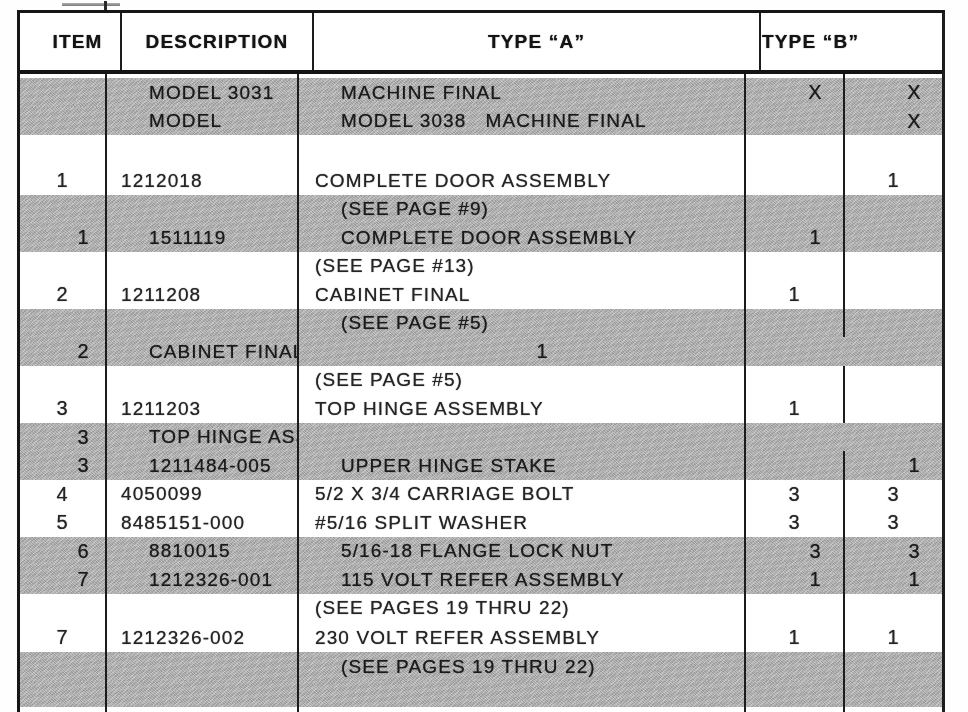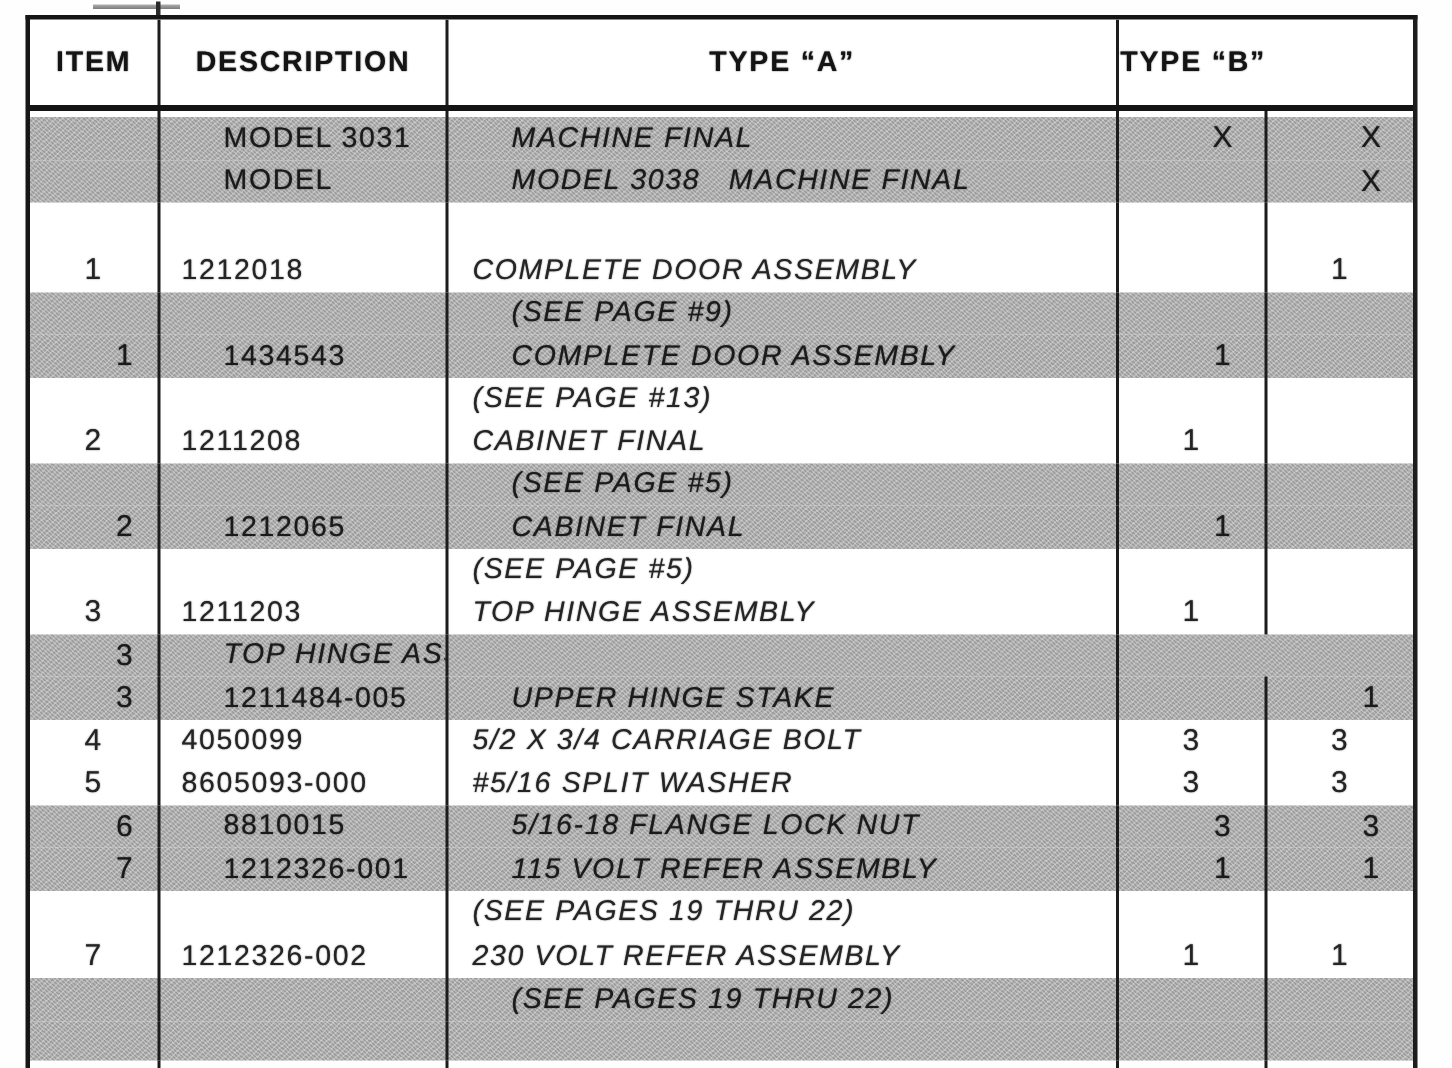--- a/index.html
+++ b/index.html
@@ -37,20 +37,21 @@
     background:#fff;
   }
   .grid-row {
     display: grid;
     grid-template-columns: 87px 192px 447px 99px 1fr;
     width: 100%;
   }
   .hdr {
     height: 61px;
     border-bottom: 4px solid #141414;
+    padding-left: 15px;
   }
   .hdr .cell {
     display:flex; align-items:center; justify-content:center;
     font-weight: 700;
     font-size: 19px;
     letter-spacing: 1.2px;
     color:#141414;
     text-shadow: 0 0 1px rgba(10,10,10,.85);
   }
   .cell {
@@ -65,21 +66,21 @@
   .body-row .cell {
     display:flex; align-items:center;
     font-size: 19px;
     letter-spacing: 1.1px;
     color:#242424;
     text-shadow: 0 0 1px rgba(25,25,25,.75);
     line-height: 1;
   }
   .body-row .c-item   { justify-content:center; font-size:20px; }
   .body-row .c-part   { padding-left:14px; }
-  .body-row .c-desc   { padding-left:16px;font-style:italic; }
+  .body-row .c-desc   { padding-left:16px; }
   .body-row .c-a, .body-row .c-b { justify-content:center; font-size:20px; }
   .shaded {
     background-color:#b6b6b6;
     background-image:
       repeating-linear-gradient(137deg, rgba(255,255,255,.25) 0 1px, rgba(0,0,0,0) 1px 3px),
       repeating-linear-gradient(41deg, rgba(55,55,55,.20) 0 1px, rgba(0,0,0,0) 1px 2px);
   }
   .shaded .cell { color:#1a1a1a;padding-left:42px; }
 </style>
 </head>
@@ -139,21 +140,21 @@
   </div>
         <div class="grid-row body-row shaded">
     <div class="cell c-item"></div>
     <div class="cell c-part"></div>
     <div class="cell c-desc">(SEE PAGE #9)</div>
     <div class="cell c-a"></div>
     <div class="cell c-b"></div>
   </div>
         <div class="grid-row body-row shaded">
     <div class="cell c-item">1</div>
-    <div class="cell c-part">1434543</div>
+    <div class="cell c-part">1511119</div>
     <div class="cell c-desc">COMPLETE DOOR ASSEMBLY</div>
     <div class="cell c-a">1</div>
     <div class="cell c-b"></div>
   </div>
         <div class="grid-row body-row">
     <div class="cell c-item"></div>
     <div class="cell c-part"></div>
     <div class="cell c-desc">(SEE PAGE #13)</div>
     <div class="cell c-a"></div>
     <div class="cell c-b"></div>
@@ -167,21 +168,20 @@
   </div>
         <div class="grid-row body-row shaded">
     <div class="cell c-item"></div>
     <div class="cell c-part"></div>
     <div class="cell c-desc">(SEE PAGE #5)</div>
     <div class="cell c-a"></div>
     <div class="cell c-b"></div>
   </div>
         <div class="grid-row body-row shaded">
     <div class="cell c-item">2</div>
-    <div class="cell c-part">1212065</div>
     <div class="cell c-desc">CABINET FINAL</div>
     <div class="cell c-a">1</div>
     <div class="cell c-b"></div>
   </div>
         <div class="grid-row body-row">
     <div class="cell c-item"></div>
     <div class="cell c-part"></div>
     <div class="cell c-desc">(SEE PAGE #5)</div>
     <div class="cell c-a"></div>
     <div class="cell c-b"></div>
@@ -208,21 +208,21 @@
   </div>
         <div class="grid-row body-row">
     <div class="cell c-item">4</div>
     <div class="cell c-part">4050099</div>
     <div class="cell c-desc">5/2 X 3/4 CARRIAGE BOLT</div>
     <div class="cell c-a">3</div>
     <div class="cell c-b">3</div>
   </div>
         <div class="grid-row body-row">
     <div class="cell c-item">5</div>
-    <div class="cell c-part">8605093-000</div>
+    <div class="cell c-part">8485151-000</div>
     <div class="cell c-desc">#5/16 SPLIT WASHER</div>
     <div class="cell c-a">3</div>
     <div class="cell c-b">3</div>
   </div>
         <div class="grid-row body-row shaded">
     <div class="cell c-item">6</div>
     <div class="cell c-part">8810015</div>
     <div class="cell c-desc">5/16-18 FLANGE LOCK NUT</div>
     <div class="cell c-a">3</div>
     <div class="cell c-b">3</div>

